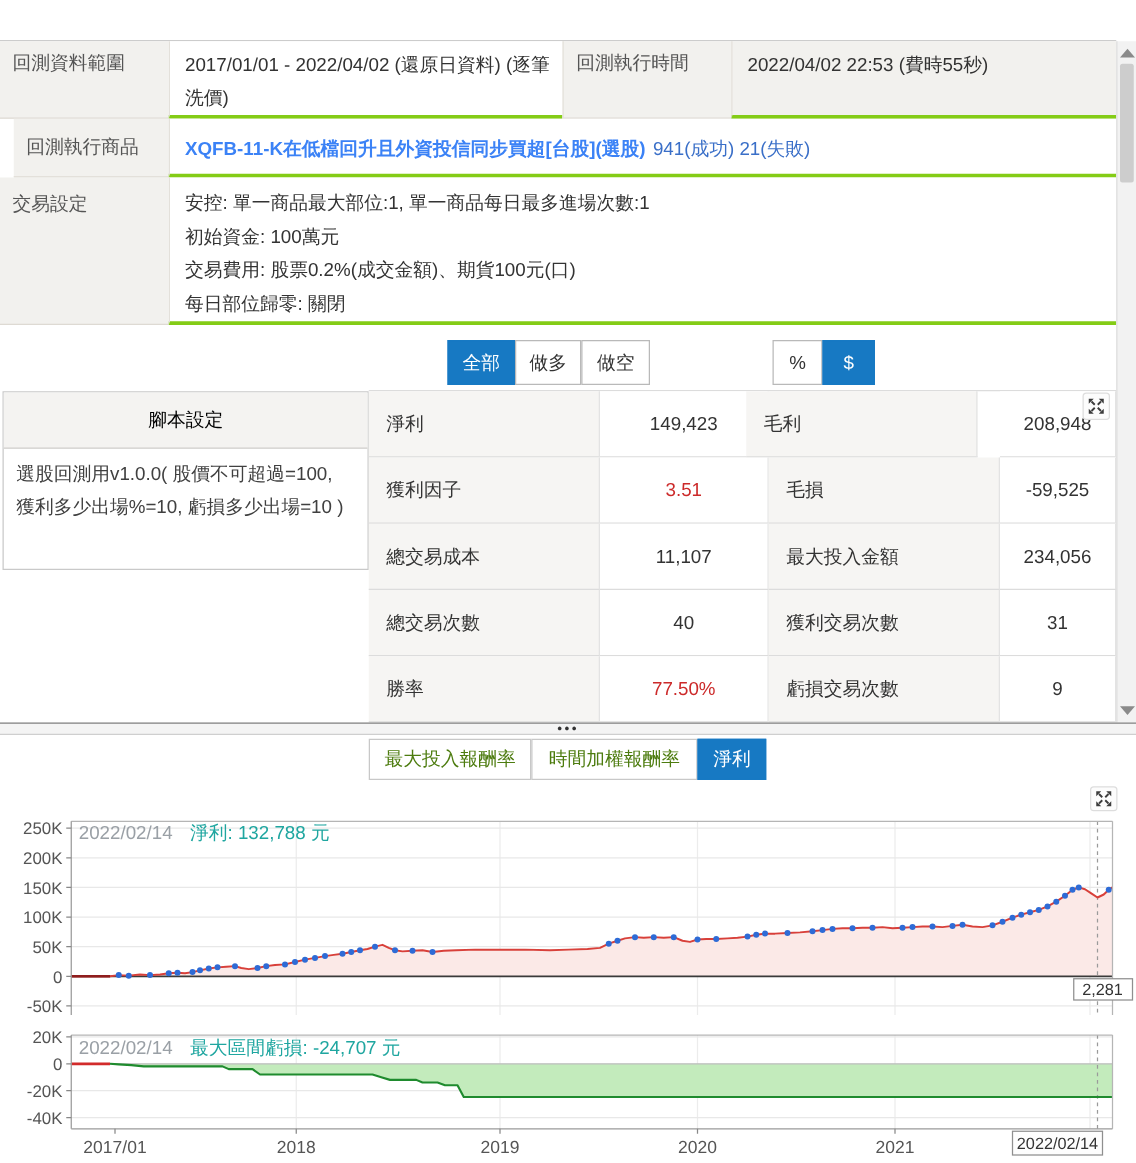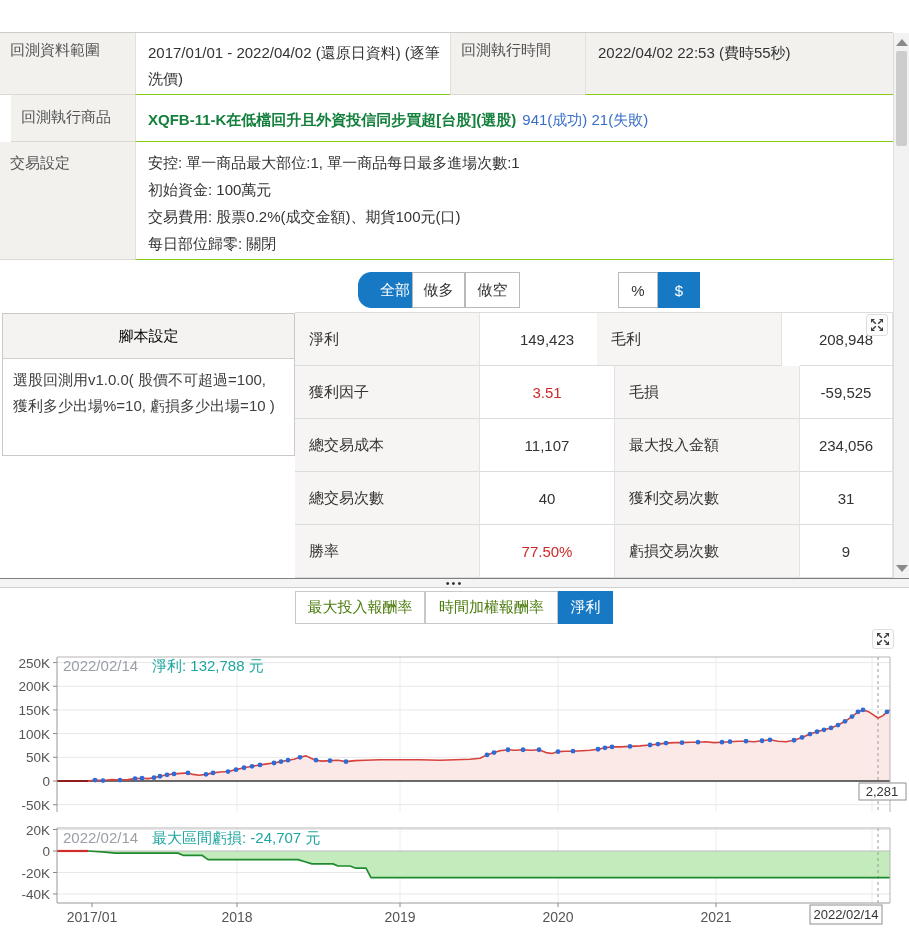--- a/index.html
+++ b/index.html
@@ -15,23 +15,23 @@
     background:linear-gradient(#fdfeff,#d9e4f2 55%,#c2d3e8);display:flex;align-items:center;justify-content:center;
     font-size:12px;color:#2c3e55;cursor:default;}
   #btn-close{background:linear-gradient(#f2a08f,#d9503c 55%,#c0331f);color:#fff;font-weight:bold;}
   #help-icon{left:747px;top:6px;width:17px;height:17px;border-radius:50%;
     background:radial-gradient(#fff3c2,#f5d76b);border:1px solid #cfa43c;color:#a5761c;
     font-size:12px;font-weight:bold;display:flex;align-items:center;justify-content:center;}
   
   .lblcell{background:#f2f1ee;color:#555;font-size:15px;padding:8px 0 0 10px;
     border-bottom:1px solid #dedad3;}
   .valcell{background:#fff;font-size:15px;padding:7px 10px 0 12px;line-height:26px;
-    border-bottom:1px solid #84cc16;border-left:1px solid #e3e0da;}
+    border-bottom:3px solid #84cc16;border-left:1px solid #e3e0da;}
   .valcell.gray{background:#f2f1ee;}
-  #product-name{font-weight:bold;color:#15803d;}
+  #product-name{font-weight:bold;color:#3b82f6;}
   #product-result{color:#3a6fc8;margin-left:6px;}
   
   .pillbtn{top:272px;height:36px;display:flex;align-items:center;justify-content:center;
     font-size:15px;background:#fff;border:1px solid #b9b9b9;color:#333;cursor:pointer;}
   .pillbtn.active{background:#1779c3;border-color:#1779c3;color:#fff;}
   
   #script-box{left:2px;top:313px;width:293px;height:143px;border:1px solid #c9c9c9;background:#fff;}
   #script-head{left:0;top:0;width:100%;height:45px;background:#f4f3f1;border-bottom:1px solid #cfcecb;
     display:flex;align-items:center;justify-content:center;font-size:15px;color:#000000;}
   #script-body{left:0;top:45px;width:100%;padding:8px 10px;font-size:15px;color:#404040;line-height:26px;}
@@ -81,21 +81,21 @@
   </div>
 
   <div class="abs lblcell" style="left:0;top:142px;width:135px;height:118px;padding-top:12px;">交易設定</div>
   <div id="trade-lines" class="abs valcell" style="left:135px;top:142px;width:758px;height:118px;padding-top:7px;line-height:27px;">
       <div>安控: 單一商品最大部位:1, 單一商品每日最多進場次數:1</div>
       <div>初始資金: 100萬元</div>
       <div>交易費用: 股票0.2%(成交金額)、期貨100元(口)</div>
       <div>每日部位歸零: 關閉</div>
     </div>
 
-  <div class="abs pillbtn active" style="left:358px;width:74px;border-radius:13px;">全部</div>
+  <div class="abs pillbtn active" style="left:358px;width:54px;">全部</div>
   <div class="abs pillbtn" style="left:412px;width:53px;">做多</div>
   <div class="abs pillbtn" style="left:465px;width:55px;">做空</div>
   <div class="abs pillbtn" style="left:618px;width:40px;">%</div>
   <div class="abs pillbtn active" style="left:658px;width:42px;">$</div>
 
   <div id="script-box" class="abs">
     <div id="script-head" class="abs">腳本設定</div>
     <div id="script-body" class="abs">選股回測用v1.0.0( 股價不可超過=100, 獲利多少出場%=10, 虧損多少出場=10 )</div>
   </div>
 

